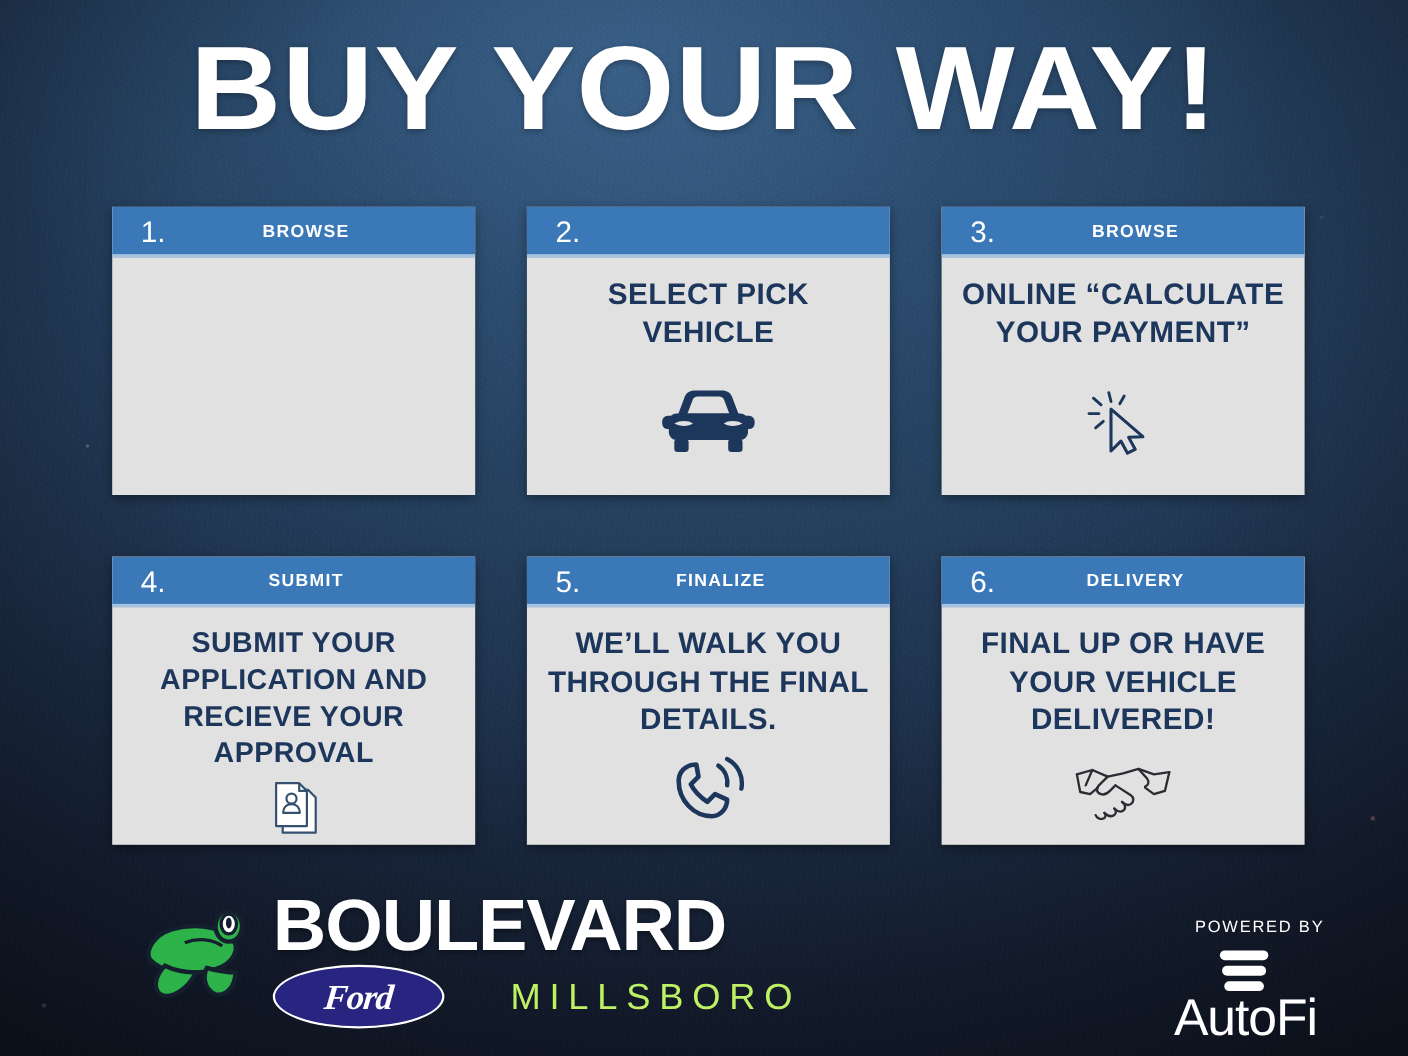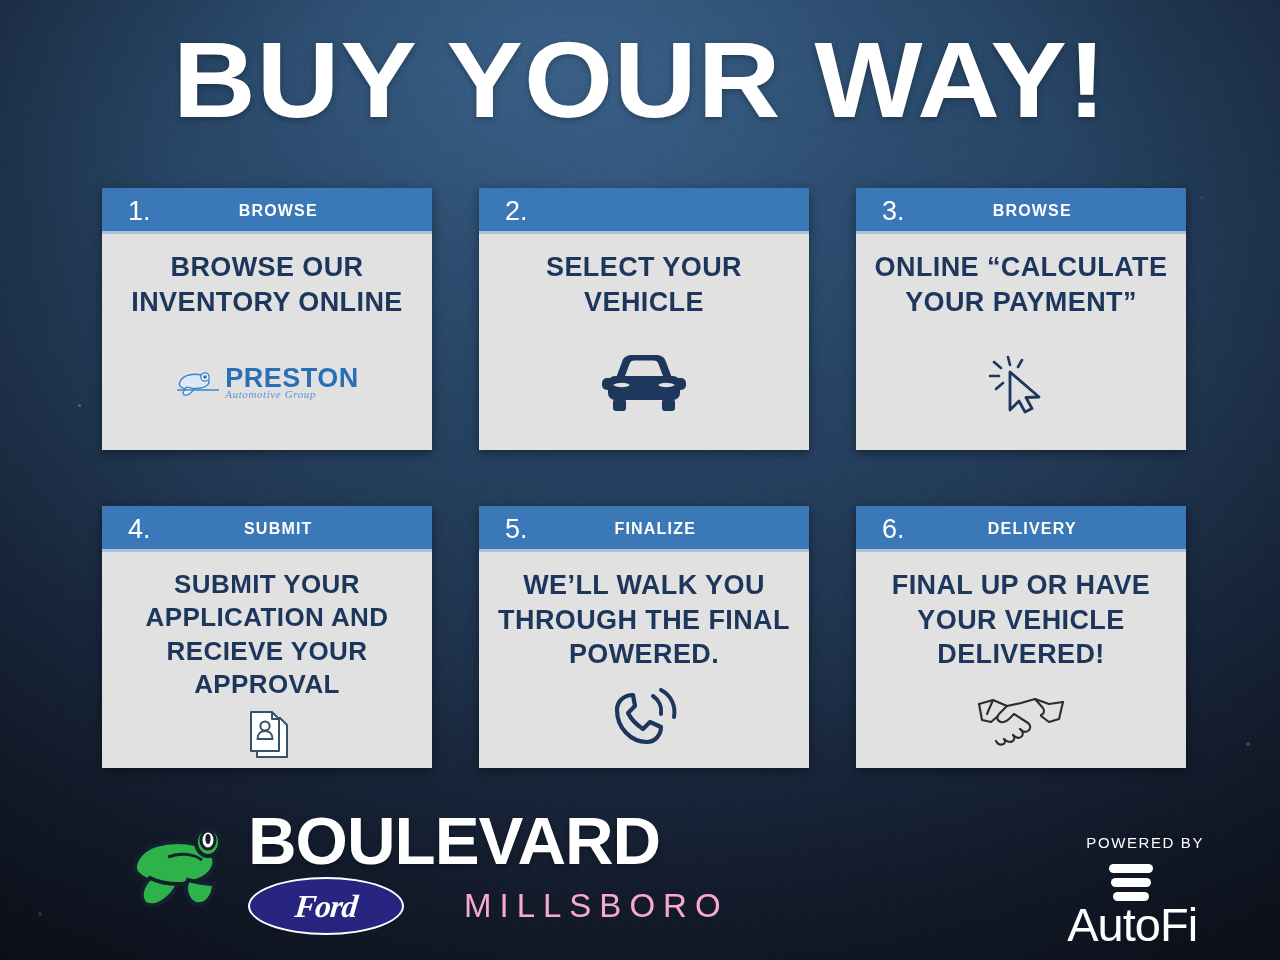--- a/index.html
+++ b/index.html
@@ -149,21 +149,21 @@
     background:#27257f; border:2.5px solid #ffffff;
     display:flex; align-items:center; justify-content:center;
     box-shadow:inset 0 0 0 2px #27257f;
   }
   #ford-word {
     color:#ffffff; font-family:"Liberation Serif", serif;
     font-style:italic; font-weight:bold; font-size:32px;
     letter-spacing:-1px; transform:skewX(-6deg);
   }
   #millsboro {
-    color:#f9a8d4; font-size:33px; font-weight:normal;
+    color:#bef264; font-size:33px; font-weight:normal;
     letter-spacing:8px; margin-left:60px;
   }
 
   #autofi { position:absolute; right:92px; top:34px; text-align:left; }
   #powered {
     color:#ffffff; font-size:15px; letter-spacing:1.6px;
     margin-bottom:13px; margin-left:26px;
   }
   #autofi-row { display:flex; align-items:center;flex-direction:column; }
   #af-bars { display:flex; flex-direction:column; gap:5px; margin-right:3px; }
@@ -191,46 +191,28 @@
 
   <div id="title">BUY YOUR WAY!</div>
 
   <div id="grid">
 
     <div class="card">
       <div class="card-head">
         <span class="step-num">1.</span>
         <span class="step-label">BROWSE</span>
       </div>
-      <div class="card-body">
-        <div class="card-text">BROWSE OUR INVENTORY ONLINE</div>
-        <div class="card-icon">
-          <div class="preston">
-            <svg width="46" height="30" viewBox="0 0 46 30">
-              <path d="M6 19 C2 16 6 9 14 7 C22 5 30 7 33 11 C36 15 32 19 26 20 C18 21 10 22 6 19 Z" fill="#dceaf7" stroke="#3d84c6" stroke-width="1.4"></path>
-              <path d="M12 19 C9 22 7 25 9 27 C12 28 17 25 19 21 Z" fill="#eaf3fb" stroke="#3d84c6" stroke-width="1.3"></path>
-              <circle cx="30" cy="9" r="4.2" fill="#eaf3fb" stroke="#3d84c6" stroke-width="1.3"></circle>
-              <circle cx="30" cy="9" r="1.8" fill="#2a6fb5"></circle>
-              <path d="M2 22 L44 22" stroke="#3d84c6" stroke-width="1.6"></path>
-            </svg>
-            <div class="preston-word">
-              <span class="preston-main">PRESTON</span>
-              <span class="preston-sub">Automotive Group</span>
-            </div>
-          </div>
-        </div>
-      </div>
     </div>
 
     <div class="card">
       <div class="card-head">
         <span class="step-num">2.</span>
       </div>
       <div class="card-body">
-        <div class="card-text">SELECT YOUR VEHICLE</div>
+        <div class="card-text">SELECT PICK VEHICLE</div>
         <div class="card-icon">
           <svg width="92" height="66" viewBox="0 0 92 66">
             <path d="M18 28 L24 12 C25.5 7 29 5 34 5 L58 5 C63 5 66.5 7 68 12 L74 28 Z" fill="#1d365c"></path>
             <path d="M27 26 L31.5 14 C32.3 11.5 34 10.5 36.5 10.5 L55.5 10.5 C58 10.5 59.7 11.5 60.5 14 L65 26 Z" fill="#e1e1e1"></path>
             <rect x="10" y="26" width="72" height="24" rx="7" fill="#1d365c"></rect>
             <rect x="4" y="28" width="13" height="12" rx="5" fill="#1d365c"></rect>
             <rect x="75" y="28" width="13" height="12" rx="5" fill="#1d365c"></rect>
             <path d="M15 35 C20 32 28 32 32 35 C28 38 20 38 15 35 Z" fill="#e1e1e1"></path>
             <path d="M60 35 C64 32 72 32 77 35 C72 38 64 38 60 35 Z" fill="#e1e1e1"></path>
             <rect x="15" y="49" width="13" height="12" rx="3" fill="#1d365c"></rect>
@@ -282,21 +264,21 @@
         </div>
       </div>
     </div>
 
     <div class="card">
       <div class="card-head">
         <span class="step-num">5.</span>
         <span class="step-label">FINALIZE</span>
       </div>
       <div class="card-body">
-        <div class="card-text">WE’LL WALK YOU THROUGH THE FINAL POWERED.</div>
+        <div class="card-text">WE’LL WALK YOU THROUGH THE FINAL DETAILS.</div>
         <div class="card-icon">
           <svg width="70" height="64" viewBox="0 0 70 64">
             <path d="M24 9 C14 9 8 16 8 24 C8 42 22 56 38 56 C46 56 52 49 52 41 L41 36 L34 43 C28 39 22 33 19 27 L26 20 Z" fill="none" stroke="#1d365c" stroke-width="4.2" stroke-linejoin="round" stroke-linecap="round"></path>
             <path d="M44 10 C50 14 53 21 52 28" fill="none" stroke="#1d365c" stroke-width="4" stroke-linecap="round"></path>
             <path d="M52 4 C62 9 67 20 65 31" fill="none" stroke="#1d365c" stroke-width="4" stroke-linecap="round"></path>
           </svg>
         </div>
       </div>
     </div>
 

